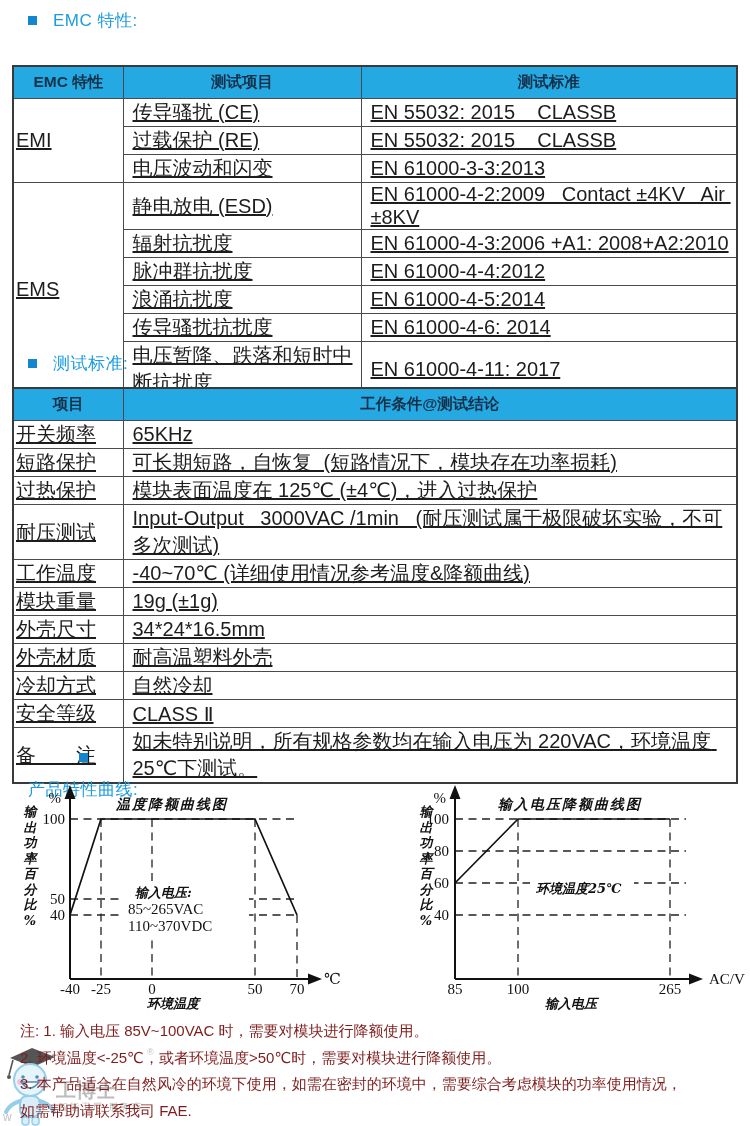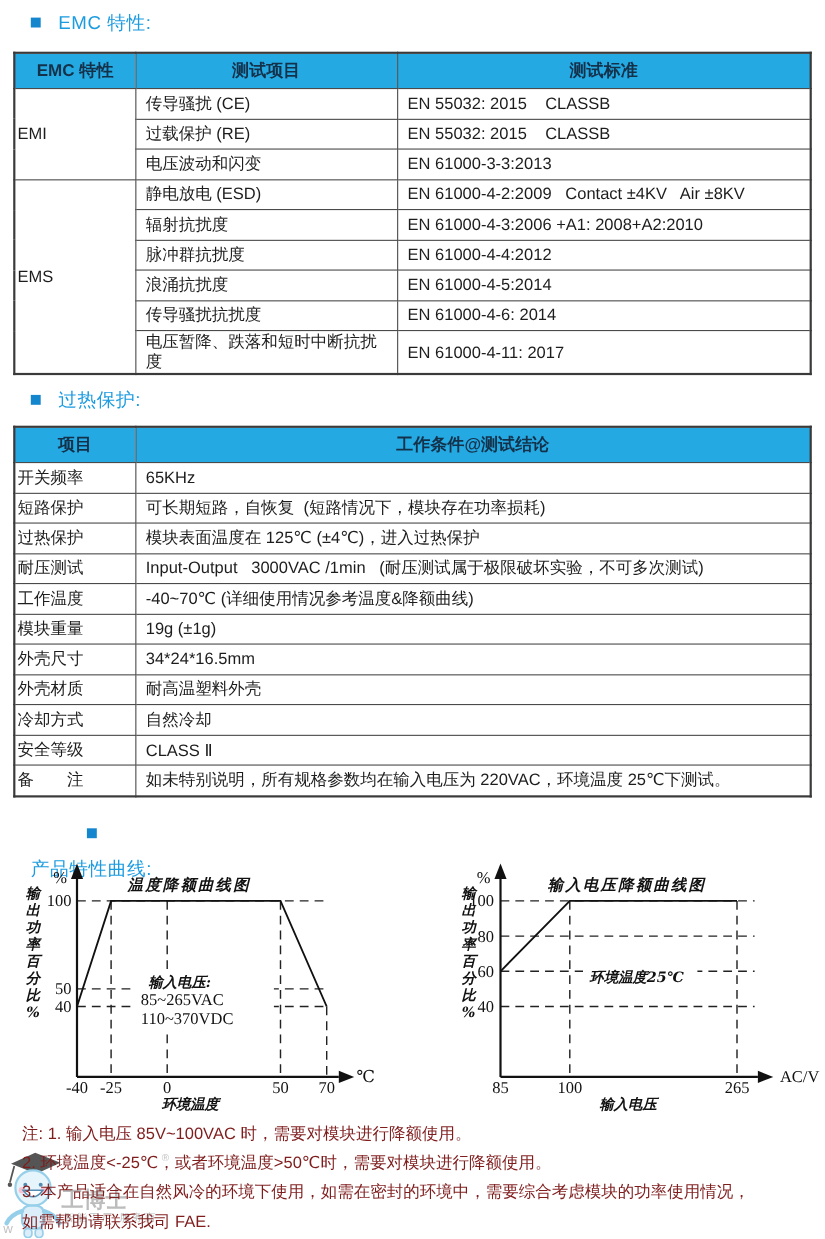--- a/index.html
+++ b/index.html
@@ -10,25 +10,25 @@
   .heading{position:absolute;left:28px;display:flex;align-items:center;gap:16px;
            font-size:17px;color:#1B9BE0;letter-spacing:0.5px;justify-content:flex-end;}
   .bullet{width:9px;height:9px;background:#1486CE;flex:0 0 auto;}
   #heading-emc{top:9px;}
   #heading-general{top:352px;}
   #heading-curves{top:753px;flex-direction:column;}
 
   
   table{position:absolute;left:12px;width:726px;border-collapse:collapse;table-layout:fixed;
         border:2px solid #3a3a3a;}
-  #table-emc{top:47px;}
+  #table-emc{top:65px;}
   #table-general{top:387px;}
   th,td{border:1.4px solid #4a4a4a;white-space:pre-wrap;overflow:hidden;}
   th{background:#25A9E3;color:#14314A;height:29px;font-size:15.5px;font-weight:bold;text-align:center;}
-  td{height:26.5px;font-size:15px;padding:0 4px 0 9px;vertical-align:middle;}
+  td{height:26.5px;font-size:20px;padding:0 4px 0 9px;vertical-align:middle;text-decoration:underline;}
   td.c{padding:0 2px;}
   col.w1{width:110px;} col.w2{width:238px;} col.w3{width:376px;} col.w4{width:614px;}
 
   
   svg.chart{position:absolute;top:782px;overflow:visible;}
   #chart-left{left:20px;}
   #chart-right{left:408px;}
   .dash{stroke:#222;stroke-width:1.3;stroke-dasharray:8 5.5;fill:none;}
   .axis{stroke:#111;stroke-width:2;fill:none;}
   .arrow{fill:#111;stroke:none;}
@@ -106,21 +106,21 @@
     </tr>
     <tr>
       <td>电压暂降、跌落和短时中断抗扰度</td>
       <td>EN 61000-4-11: 2017</td>
     </tr>
   </tbody>
     </table>
 
   <div class="heading" id="heading-general">
     <span class="bullet"></span>
-    <span>过热保护:</span>
+    <span>测试标准:</span>
   </div>
 
   <table id="table-general">
     <colgroup>
         <col class="w1">
         <col class="w4">
       </colgroup>
     <tbody>
         <tr>
       <th>项目</th>

